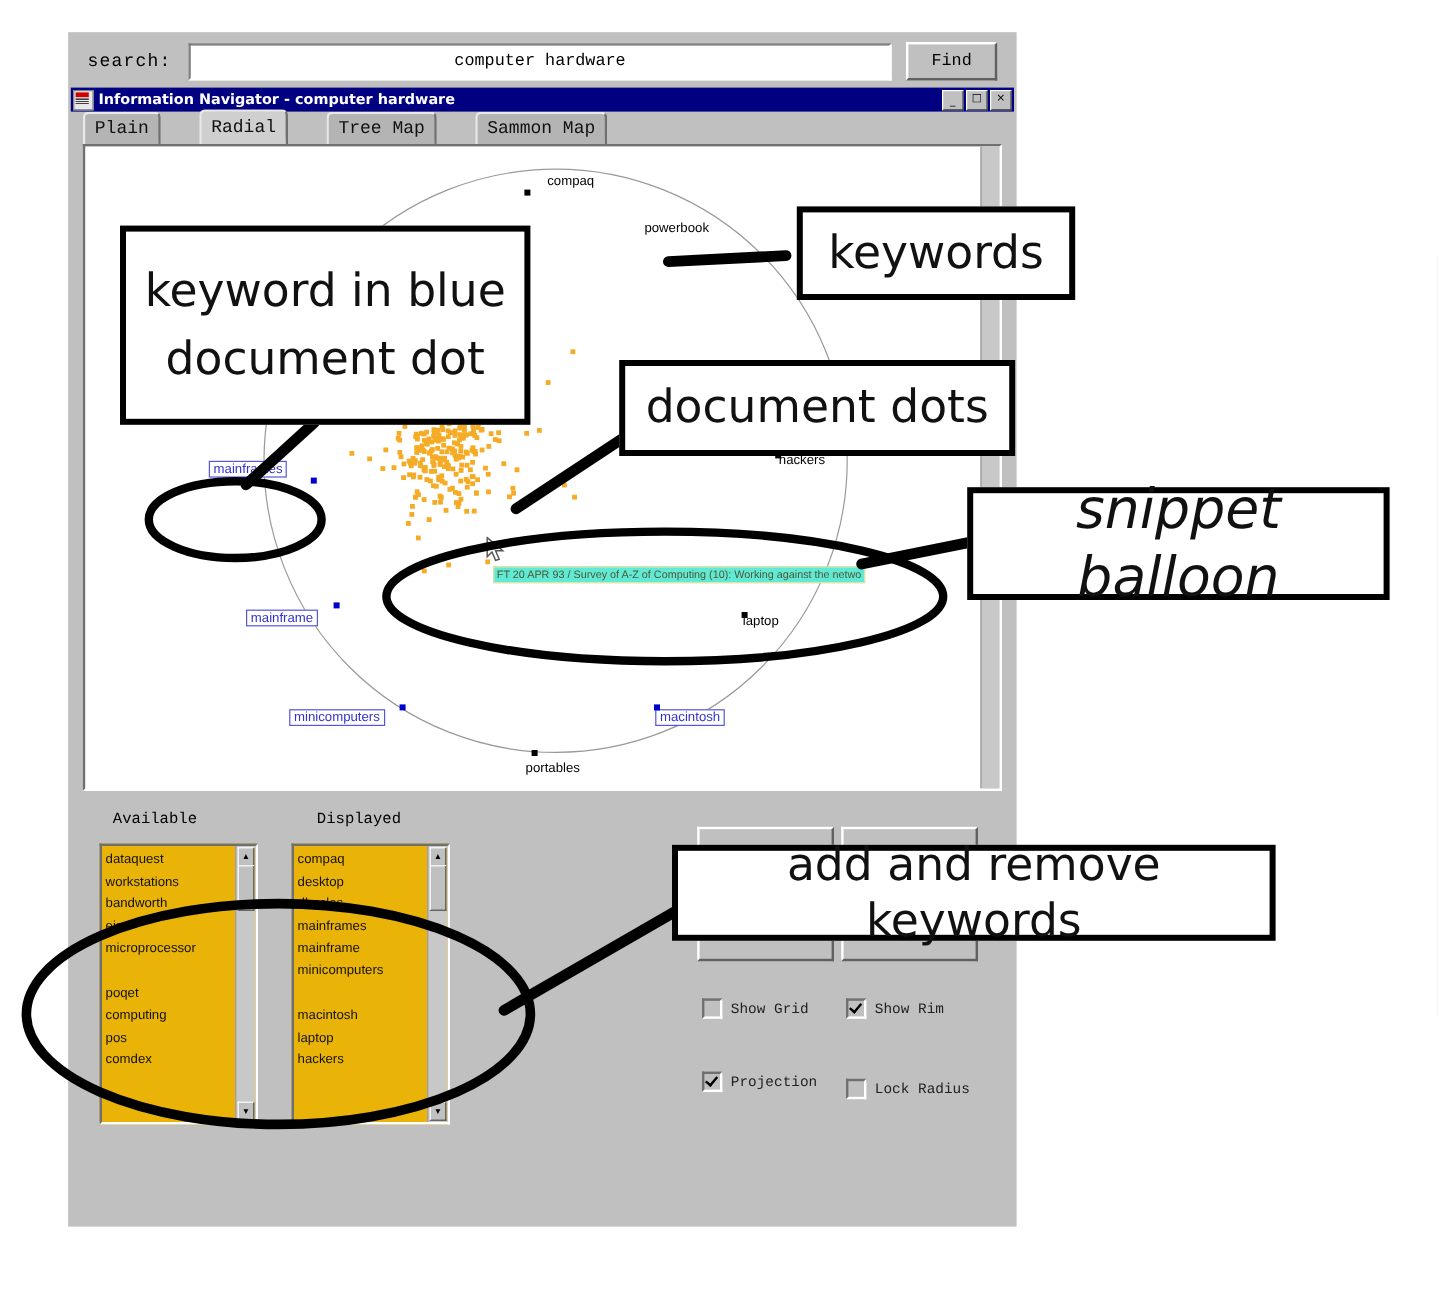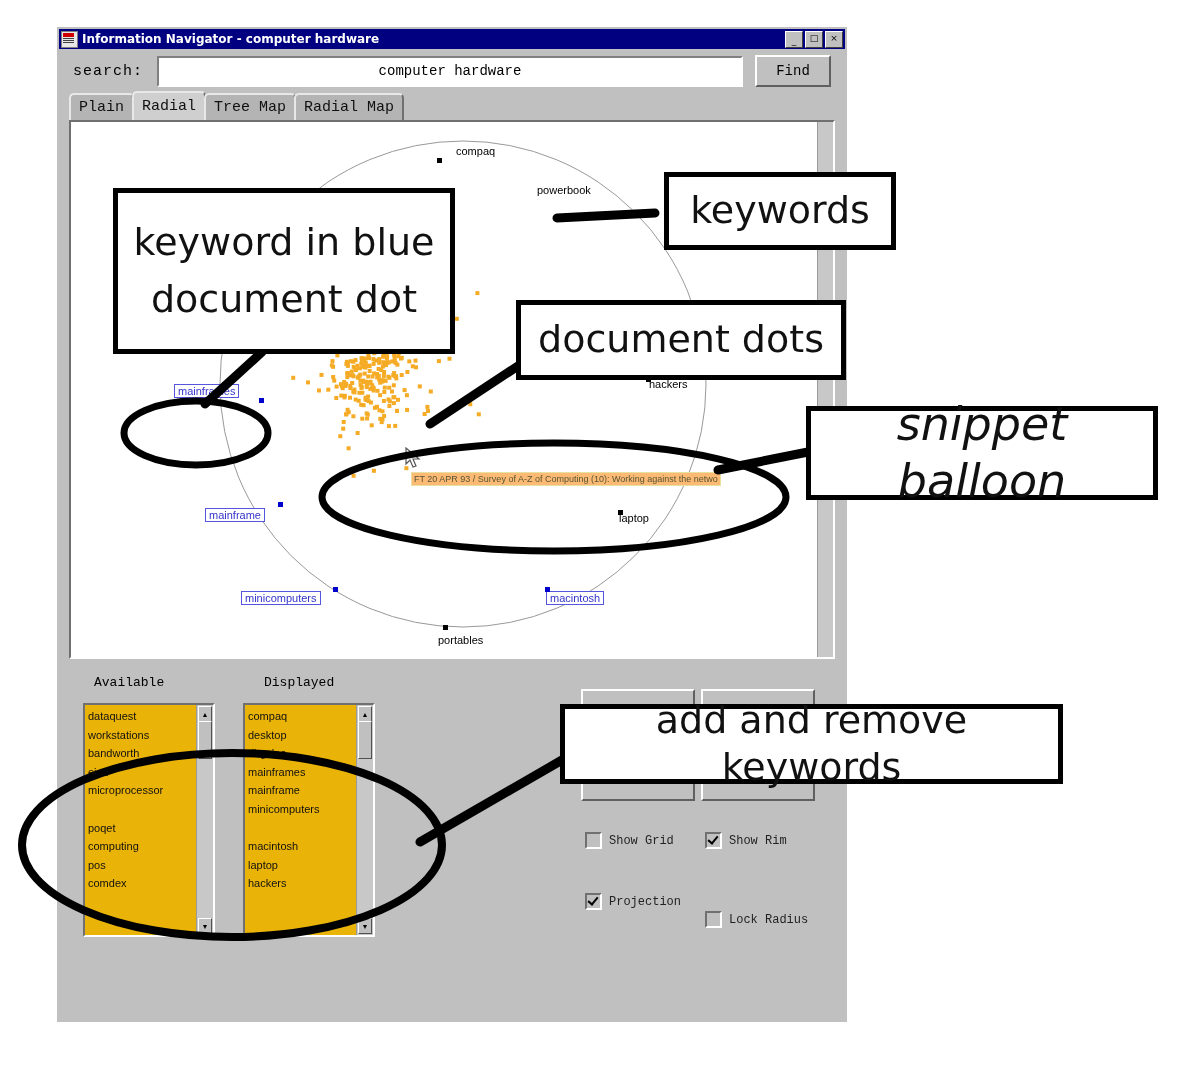--- a/index.html
+++ b/index.html
@@ -36,42 +36,42 @@
     border-right:2px solid #ffffff;border-bottom:2px solid #ffffff;
     display:flex;align-items:center;justify-content:center;}
   #search-value{font-family:"Liberation Mono", monospace;font-size:14px;color:#000;}
   #find-btn{margin-left:12px;width:72px;height:28px;background:#c0c0c0;
     border-top:2px solid #ffffff;border-left:2px solid #ffffff;
     border-right:2px solid #606060;border-bottom:2px solid #606060;
     display:flex;align-items:center;justify-content:center;cursor:pointer;}
   #find-btn span{font-family:"Liberation Mono", monospace;font-size:14px;color:#000;}
 
   
-  #tabstrip{display:flex;align-items:flex-end;height:29px;padding-left:10px;margin-top:-2px;}
+  #tabstrip{display:flex;align-items:flex-end;height:29px;padding-left:10px;margin-top:-2px;gap:34px;}
   .tab{height:25px;padding:0 8px;display:flex;align-items:center;background:#b4b4b4;
     border-top:2px solid #e8e8e8;border-left:2px solid #e8e8e8;border-right:2px solid #707070;
     margin-right:-2px;border-radius:5px 5px 0 0;cursor:pointer;}
   .tab span{font-family:"Liberation Mono", monospace;font-size:15px;color:#111;letter-spacing:0px;}
   .tab.active{background:#cfcfcf;height:27px;}
 
   
   #canvas-wrap{position:relative;margin:0 10px;height:535px;background:#ffffff;
     border-top:2px solid #707070;border-left:2px solid #707070;
     border-right:2px solid #ffffff;border-bottom:2px solid #ffffff;}
   #viz{position:absolute;left:0;top:0;right:15px;bottom:0;overflow:hidden;}
   #viz-scrollbar{position:absolute;right:0;top:0;width:15px;bottom:0;background:#c8c8c8;
     border-left:1px solid #9a9a9a;cursor:pointer;}
   #viz-scrollbar .thumb{position:absolute;left:1px;right:1px;top:0;height:100%;background:#c8c8c8;}
 
   .kw{position:absolute;font-family:"Liberation Sans", sans-serif;font-size:11px;
     white-space:nowrap;color:#000;}
   .kw.blue{color:#3333cc;border:1px solid #5555dd;padding:0px 3px;background:#ffffff;}
   .dot{position:absolute;width:5px;height:5px;background:#0000cc;}
 
-  #snippet{position:absolute;background:#fdba74;color:#555533;font-size:9px;
+  #snippet{position:absolute;background:#5eead4;color:#555533;font-size:9px;
     font-family:"Liberation Sans", sans-serif;white-space:nowrap;padding:1px 2px;
     border:1px solid #e8e0a0;}
 
   
   #bottom{position:relative;height:300px;margin:8px 10px 0 10px;}
   .list-title{position:absolute;font-family:"Liberation Mono", monospace;font-size:13px;color:#000000;}
   .listbox{position:absolute;background:#eab308;
     border-top:2px solid #707070;border-left:2px solid #707070;
     border-right:2px solid #ffffff;border-bottom:2px solid #ffffff;
     display:flex;overflow:hidden;}
@@ -108,56 +108,56 @@
     display:flex;align-items:center;justify-content:center;box-sizing:border-box;z-index:40;}
   .anno span{font-family:"DejaVu Sans", sans-serif;color:#111;text-align:center;line-height:1.25;}
   #anno-overlay{position:absolute;left:0;top:0;width:1198px;height:1086px;
     pointer-events:none;z-index:35;}
 </style>
 </head>
 <body>
 
 <div id="app-window">
 
-  <div id="titlebar">
-    <div id="title-icon"></div>
-    <div id="title-text">Information Navigator - computer hardware</div>
-    <div class="win-btn" id="btn-min">
-        <span>_</span>
-      </div>
-    <div class="win-btn" id="btn-max">
-        <span>□</span>
-      </div>
-    <div class="win-btn" id="btn-close">
-        <span>×</span>
-      </div>
-  </div>
-
   <div id="search-row">
     <div id="search-label">search:</div>
     <div id="search-box">
       <span id="search-value" placeholder="computer hardware">computer hardware</span>
     </div>
     <div id="find-btn">
         <span>Find</span>
       </div>
   </div>
 
+  <div id="titlebar">
+    <div id="title-icon"></div>
+    <div id="title-text">Information Navigator - computer hardware</div>
+    <div class="win-btn" id="btn-min">
+        <span>_</span>
+      </div>
+    <div class="win-btn" id="btn-max">
+        <span>□</span>
+      </div>
+    <div class="win-btn" id="btn-close">
+        <span>×</span>
+      </div>
+  </div>
+
   <div id="tabstrip">
     <div class="tab">
         <span>Plain</span>
       </div>
     <div class="tab active">
         <span>Radial</span>
       </div>
     <div class="tab">
         <span>Tree Map</span>
       </div>
     <div class="tab">
-        <span>Radial Map</span>
+        <span>Sammon Map</span>
       </div>
   </div>
 
   <div id="canvas-wrap">
     <div id="viz">
 
       <svg width="760" height="535" style="position:absolute;left:0;top:0;">
         <circle cx="392" cy="262" r="243" fill="none" stroke="#999999" stroke-width="1"></circle>
         <g id="doc-dots">
             <rect x="320.8" y="261.3" width="4" height="4" fill="#f5ab25"></rect>
@@ -548,21 +548,21 @@
       <span class="lbl">Show Grid</span>
       </div>
     <div class="chk on" style="left:636px;top:165px;">
       <span class="box"></span>
       <span class="lbl">Show Rim</span>
       </div>
     <div class="chk on" style="left:516px;top:226px;">
       <span class="box"></span>
       <span class="lbl">Projection</span>
       </div>
-    <div class="chk" style="left:636px;top:244px;">
+    <div class="chk" style="left:636px;top:232px;">
       <span class="box"></span>
       <span class="lbl">Lock Radius</span>
       </div>
   </div>
 </div>
 
 <svg id="anno-overlay">
 
   <ellipse cx="196" cy="433" rx="72" ry="32" fill="none" stroke="#000" stroke-width="7"></ellipse>
 
@@ -574,21 +574,21 @@
 
   <ellipse cx="554" cy="497" rx="232" ry="54" fill="none" stroke="#000" stroke-width="7"></ellipse>
 
   <path d="M 808,452 L 718,470" stroke="#000" stroke-width="9" fill="none" stroke-linecap="round"></path>
 
   <ellipse cx="232" cy="845" rx="210" ry="92" fill="none" stroke="#000" stroke-width="8"></ellipse>
 
   <path d="M 562,760 L 420,842" stroke="#000" stroke-width="9" fill="none" stroke-linecap="round"></path>
 </svg>
 
-<div class="anno" style="left:100px;top:188px;width:342px;height:166px;flex-direction:column;margin-left:13px;">
+<div class="anno" style="left:100px;top:188px;width:342px;height:166px;flex-direction:column;">
   <span style="font-size:38px;">keyword in blue</span>
   <span style="font-size:38px;margin-top:10px;">document dot</span>
 </div>
 
 <div class="anno" style="left:664px;top:172px;width:232px;height:78px;">
   <span style="font-size:38px;">keywords</span>
 </div>
 
 <div class="anno" style="left:516px;top:300px;width:330px;height:80px;">
   <span style="font-size:38px;">document dots</span>

